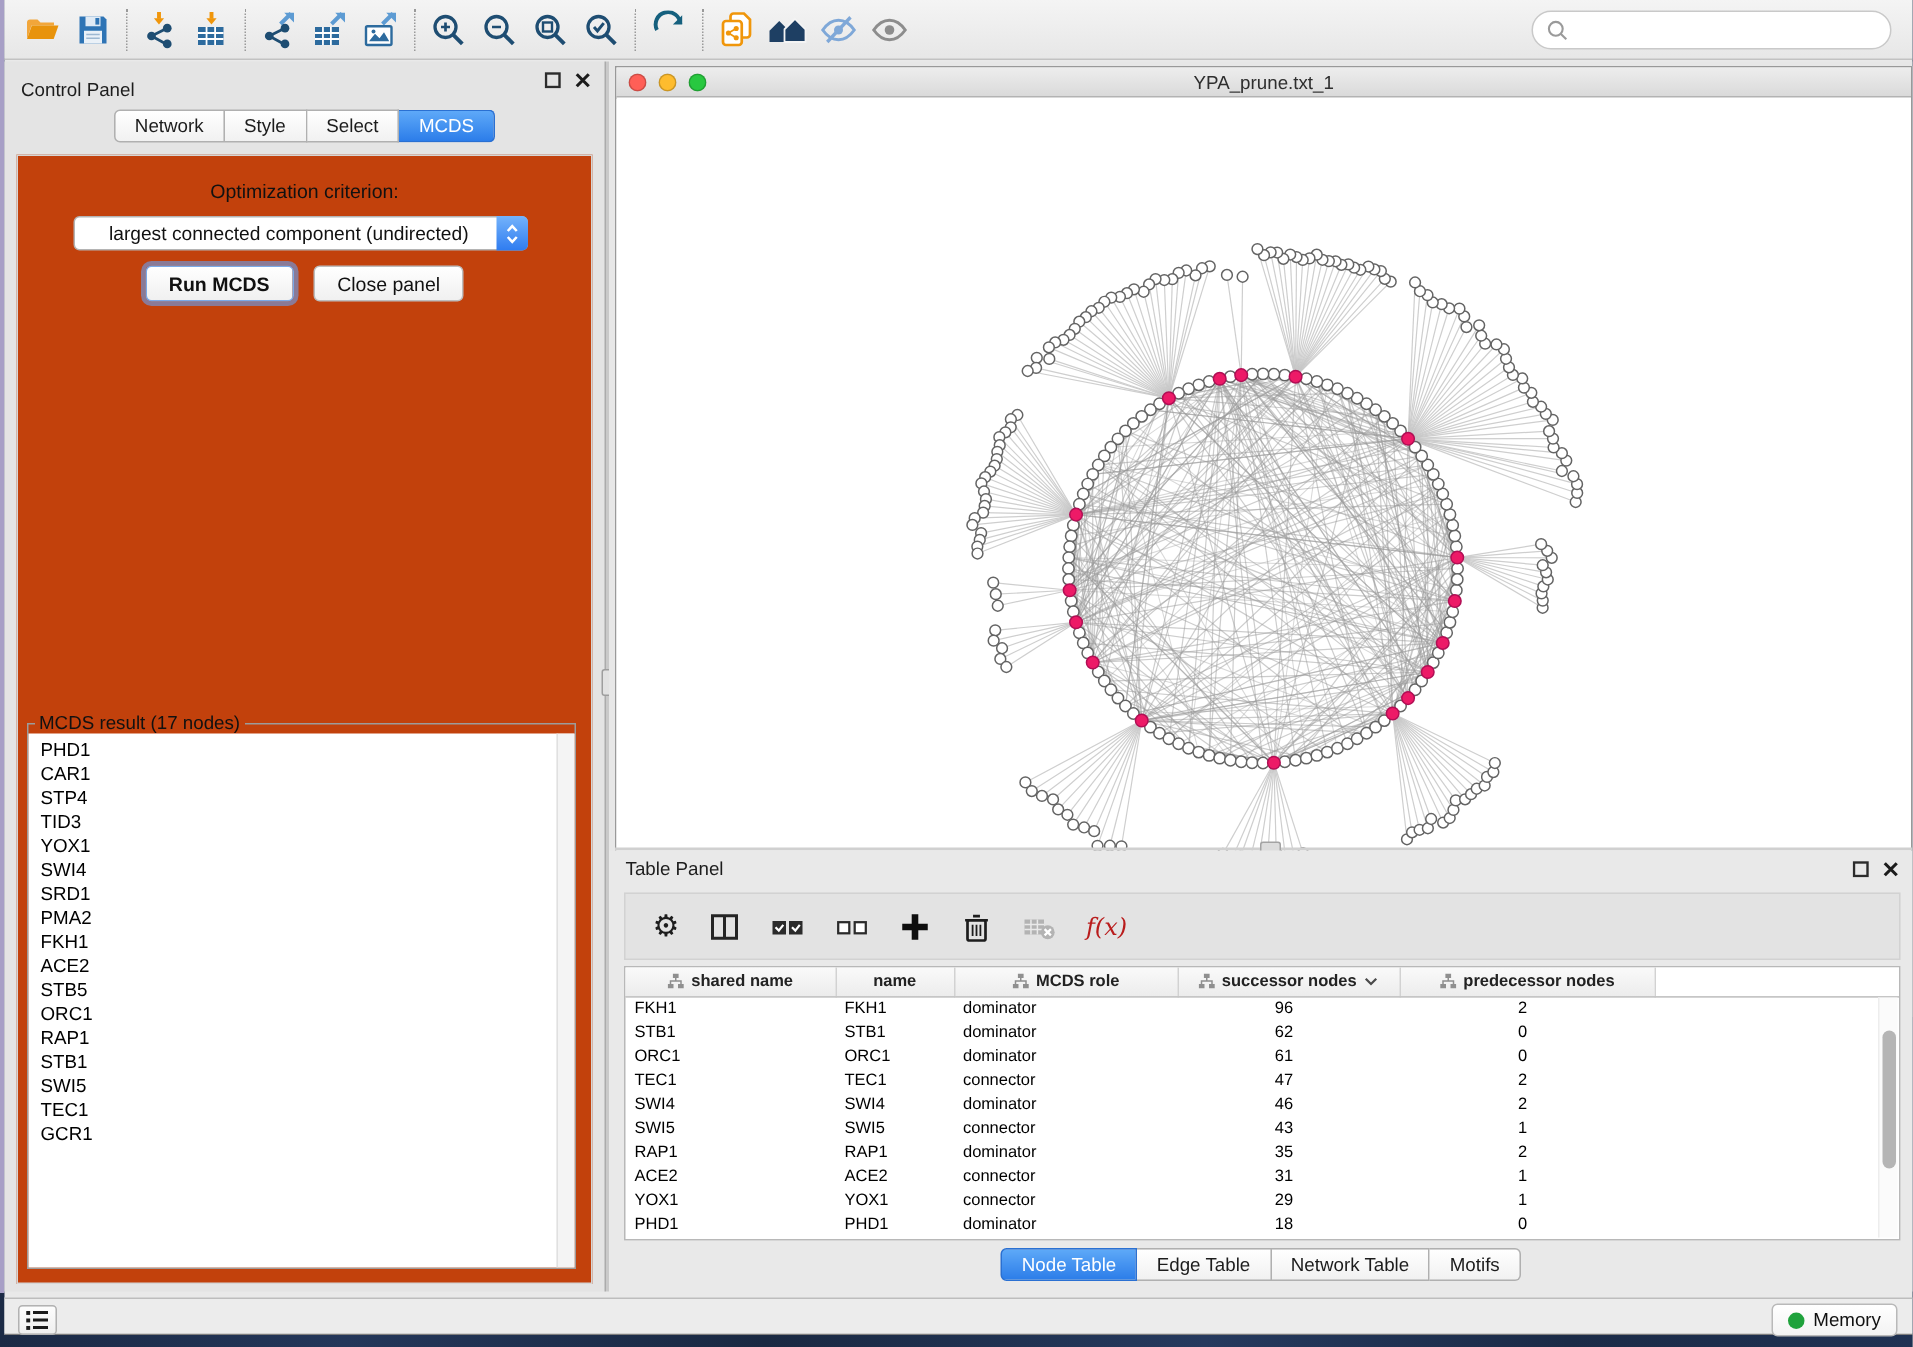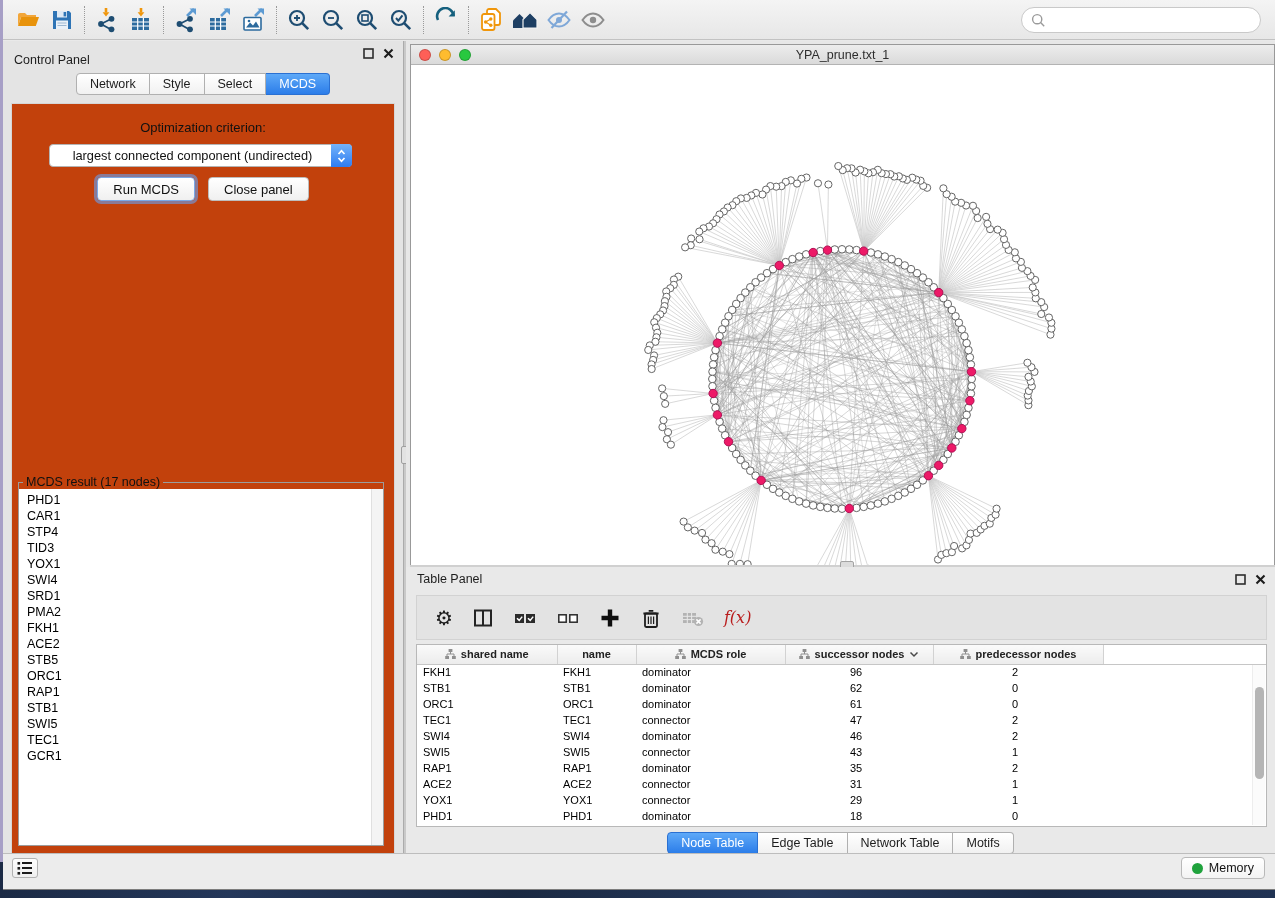--- a/index.html
+++ b/index.html
@@ -35,21 +35,21 @@
   .cp-content { position:absolute; left:8px; right:8px; top:62px; bottom:5px; background:#c2410c; border:1px solid #d6d6d6; }
   .opt-label { text-align:center; margin-top:16px; font-size:13px; color:#111; }
   .mac-select { position:absolute; left:37px; top:40px; width:303px; height:23px; background:#fff;
     border:1px solid #b4b4b4; border-radius:4px; display:flex; align-items:center; cursor:pointer; }
   .mac-select .val { flex:1; font-size:12.8px; color:#111; text-align:center; padding-left:4px; white-space:nowrap; overflow:hidden; }
   .mac-select .stepper { width:21px; height:23px; margin:-1px -1px -1px 0; border-radius:0 4px 4px 0;
     background:linear-gradient(#74b3fb,#2f7cf0); display:flex; align-items:center; justify-content:center; }
   .btn-row { position:absolute; left:0; right:0; top:73px; display:flex; justify-content:center; gap:13px; }
   .mac-btn { height:24px; padding:0 15px; font-size:13px; color:#111; background:linear-gradient(#ffffff,#f0f0f0);
     border:1px solid #bdbdbd; border-radius:4px; cursor:pointer; font-family:"Liberation Sans",sans-serif; }
-  .mac-btn.focused { box-shadow:0 0 0 3px rgba(100,160,245,.6); border-color:#7aa9e8; }
+  .mac-btn.focused { box-shadow:0 0 0 3px rgba(100,160,245,.6); border-color:#7aa9e8;font-weight:bold; }
   .result-box { position:absolute; left:6px; right:10px; top:371px; height:371px; border:1px solid #9c9c9c; }
   .result-box legend { font-size:12.5px; color:#111; margin-left:4px; padding:0 3px; }
   .result-inner { position:absolute; left:0px; right:0px; top:0px; bottom:0px; background:#fff; overflow:hidden; }
   .result-scroll { position:absolute; right:0; top:0; bottom:0; width:12px; background:#f4f4f4; border-left:1px solid #e0e0e0; }
   .mcds-item { font-size:12.5px; line-height:16px; padding-left:8px; color:#000; }
 
   .splitter-v { position:absolute; left:401px; top:41px; width:2px; bottom:28px; background:#c9c9c9; }
   .splitter-v .knob { position:absolute; left:-3px; top:405px; width:8px; height:18px; background:#e2e2e2; border:1px solid #9e9e9e; border-radius:2px; }
 
   
@@ -77,21 +77,21 @@
     border-right:1px solid #d2d2d2; font-weight:normal; font-size:11px; color:#222; }
   .node-table th.filler { background:#fff; border-right:none; }
   .th-inner { display:flex; align-items:center; justify-content:center; gap:5px;font-weight:bold; }
   .node-table td { height:16px; font-size:11px; color:#000; padding:0 6px; white-space:nowrap; overflow:hidden; }
   .node-table td.num { text-align:center; padding-right:12px; }
   .tbl-scroll { position:absolute; right:1px; top:20px; bottom:1px; width:13px; background:#fbfbfb; border-left:1px solid #ededed; }
   .tbl-scroll .thumb { position:absolute; left:2px; width:9px; top:22px; height:92px; background:#b5b5b5; border-radius:5px; }
   .table-tabs { position:absolute; left:0; right:0; bottom:7px; justify-content:center; }
 
   
-  .status-bar { position:absolute; left:0; right:0; bottom:0; height:36px; background:#ececec; border-top:1px solid #bdbdbd; }
+  .status-bar { position:absolute; left:0; right:0; bottom:0; height:24px; background:#ececec; border-top:1px solid #bdbdbd; }
   .list-btn { position:absolute; left:9px; top:4px; width:26px; height:20px; background:linear-gradient(#fdfdfd,#efefef);
     border:1px solid #b2b2b2; border-radius:3px; display:flex; align-items:center; justify-content:center; cursor:pointer; }
   .memory-btn { position:absolute; right:10px; top:3px; height:22px; background:linear-gradient(#ffffff,#f3f3f3);
     border:1px solid #b9b9b9; border-radius:4px; display:flex; align-items:center; gap:6px; padding:0 10px; cursor:pointer; }
   .memory-btn .dot { width:11px; height:11px; border-radius:50%; }
   .memory-btn .mlabel { font-size:12.5px; color:#111; }
 </style>
 </head>
 <body>
 

